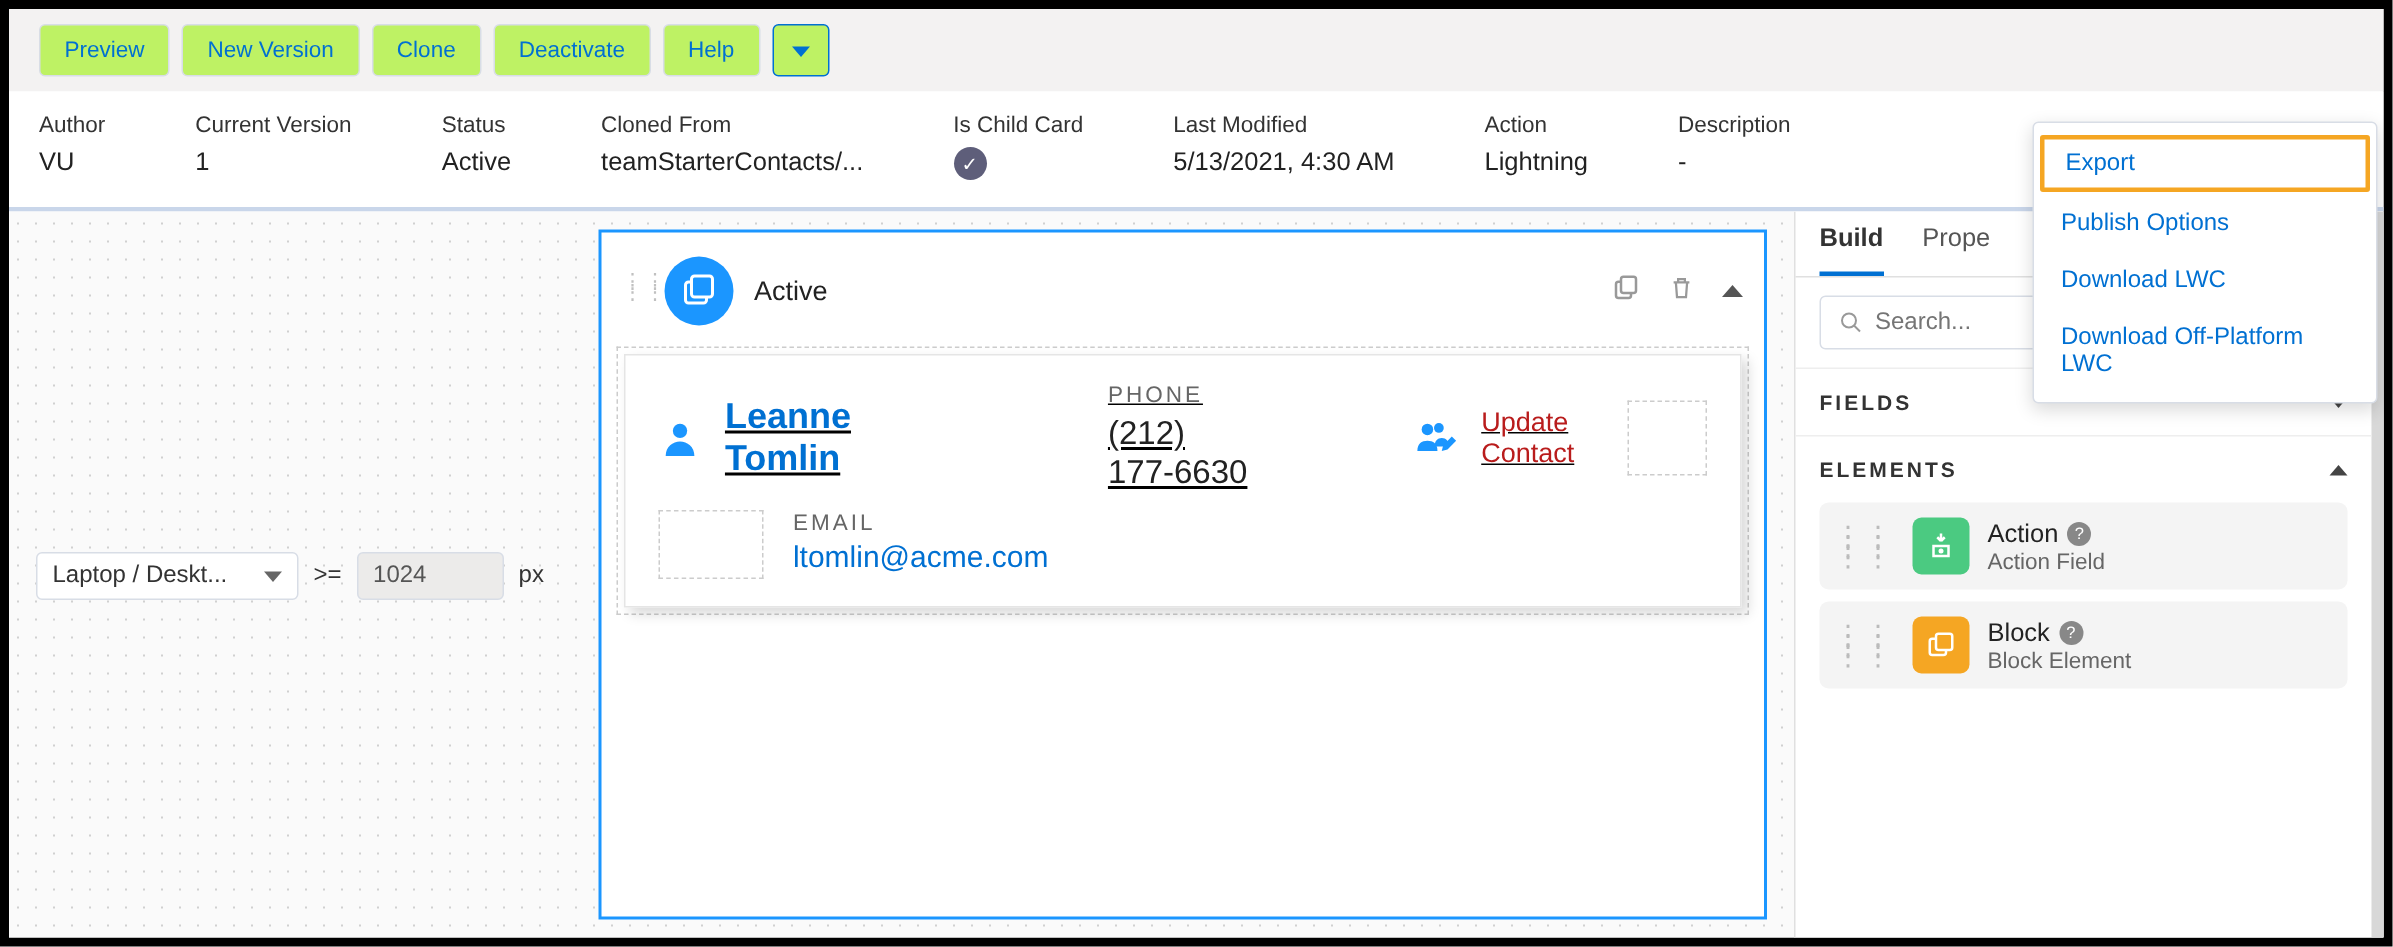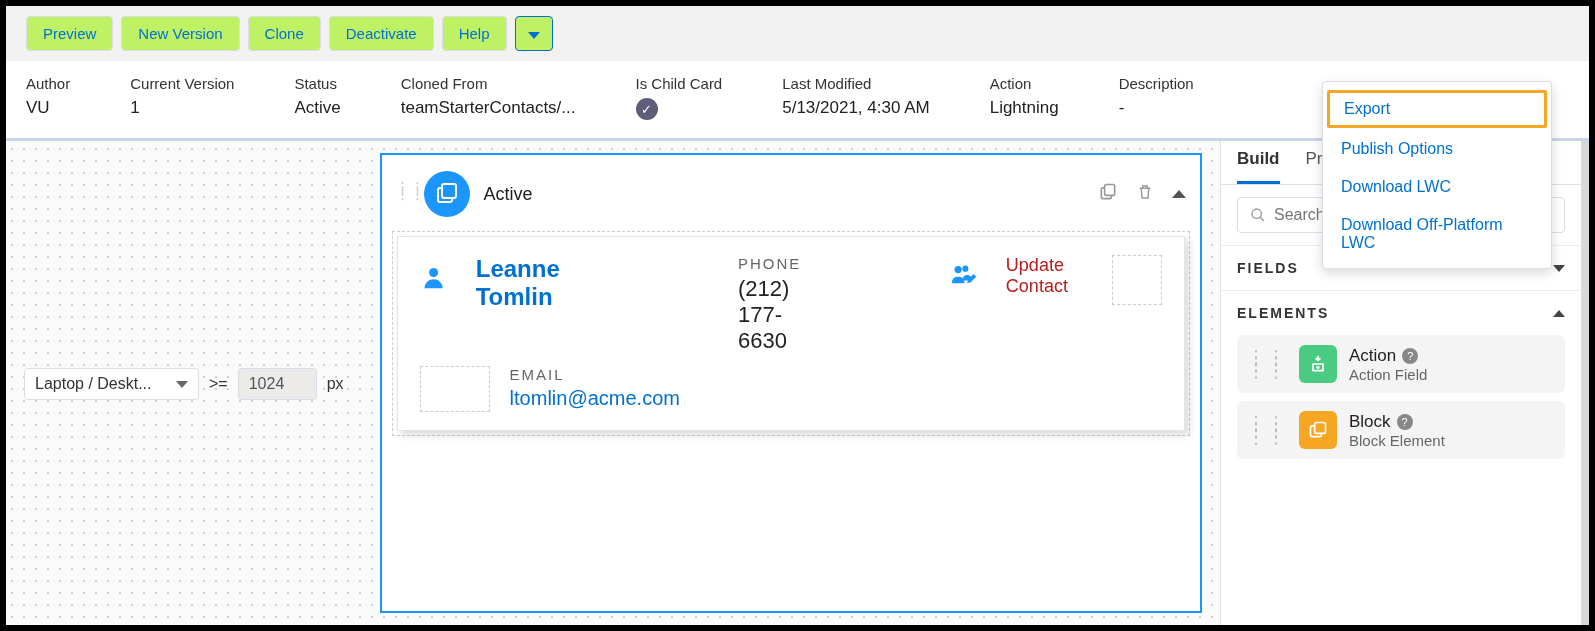--- a/index.html
+++ b/index.html
@@ -26,35 +26,35 @@
   
   
   .body { flex: 1; display: flex; background: #fafafa; overflow: hidden; }
   
   
   .canvas-area { flex: 1; display: flex; flex-direction: row; padding: 0; background-image: radial-gradient(circle, #d0d0d0 1px, transparent 1px); background-size: 12px 12px; background-position: 0 38px; }
   .canvas-toolbar { display: flex; align-items: center; gap: 10px; padding: 8px 18px 6px; background: transparent; }
   .device-select { display: flex; align-items: center; gap: 8px; background: #fff; border: 1px solid #d8dde6; border-radius: 4px; padding: 6px 10px; cursor: pointer; width: 175px; justify-content: space-between; }
   .device-select span:first-child { font-size: 16px; color: #333; white-space: nowrap; overflow: hidden; text-overflow: ellipsis; }
   .ge { font-size: 16px; color: #333; }
-  .width-input { width: 79px; background: #ecebea; border: 1px solid #d8dde6; border-radius: 4px; padding: 6px 10px; font-size: 16px; color: #555; }
+  .width-input { width: 98px; background: #ecebea; border: 1px solid #d8dde6; border-radius: 4px; padding: 6px 10px; font-size: 16px; color: #555; }
   .px { font-size: 16px; color: #333; margin-left: 0; }
   
   .canvas-frame { margin: 12px 18px; border: 2px solid #1b96ff; background: #fff; padding: 10px; flex: 1; }
   .state-bar { display: flex; align-items: center; gap: 14px; padding: 6px 4px 14px; }
   .drag-dots { width: 14px; height: 20px; color: #c0c0c0; font-size: 14px; letter-spacing: 1px; line-height: 7px; }
   .state-icon { width: 46px; height: 46px; background: #1b96ff; border-radius: 50%; display: flex; align-items: center; justify-content: center; color: #fff; font-size: 22px; }
   .state-label { font-size: 18px; color: #222; flex: 1; }
   .state-actions { display: flex; gap: 18px; color: #999; font-size: 18px; align-items: center; }
   .state-action-btn { cursor: pointer; color: #888; }
   .chev-up { display: inline-block; width: 0; height: 0; border-left: 7px solid transparent; border-right: 7px solid transparent; border-bottom: 8px solid #555; }
   
   .card-outline { border: 1px dashed #ccc; padding: 4px; }
   .card-content { background: #fff; border: 1px solid #e5e5e5; box-shadow: 4px 4px 8px rgba(0,0,0,0.15); padding: 18px 22px; }
-  .card-row1 { display: flex; gap: 29px; }
+  .card-row1 { display: flex; align-items: center; gap: 16px; text-decoration: underline; }
   .avatar-icon { color: #1b96ff; }
   .contact-name { color: #0070d2; font-size: 24px; font-weight: 700; }
   .phone-block { margin-left: 130px; }
   .field-label { font-size: 15px; letter-spacing: 2px; color: #666; margin-bottom: 4px; }
   .field-value { font-size: 22px; color: #222; }
   .contacts-icon { color: #1b96ff; margin-left: 90px; }
   .update-text { font-size: 18px; color: #b91c1c; margin-left: 0; }
   .placeholder-box { width: 80px; height: 50px; border: 1px dashed #ccc; margin-left: auto; }
   .card-row2 { display: flex; align-items: flex-start; gap: 20px; margin-top: 12px; }
   .placeholder-box.sm { width: 70px; height: 46px; margin-left: 0; }
@@ -81,21 +81,21 @@
   .element-item { display: flex; align-items: center; gap: 12px; padding: 10px 10px; background: #f4f4f4; border-radius: 6px; margin-bottom: 8px; cursor: grab; }
   .el-drag { color: #bbb; font-size: 18px; line-height: 7px; letter-spacing: 2px; }
   .el-icon { width: 38px; height: 38px; border-radius: 6px; display: flex; align-items: center; justify-content: center; color: #fff; font-size: 20px; }
   .el-icon.green { background: #4bca81; }
   .el-icon.orange { background: #f5a623; }
   .el-text .el-title { font-size: 17px; color: #222; display: flex; align-items: center; gap: 6px; }
   .el-text .el-sub { font-size: 15px; color: #666; }
   .help-q { width: 16px; height: 16px; border-radius: 50%; background: #888; color: #fff; font-size: 11px; display: inline-flex; align-items: center; justify-content: center; }
   
   
-  .dropdown-menu { position: absolute; top: 75px; right: 37px; width: 230px; background: #fff; border: 1px solid #d8dde6; border-radius: 4px; box-shadow: 0 4px 12px rgba(0,0,0,0.15); padding: 6px 0; z-index: 100; }
+  .dropdown-menu { position: absolute; top: 75px; right: 4px; width: 230px; background: #fff; border: 1px solid #d8dde6; border-radius: 4px; box-shadow: 0 4px 12px rgba(0,0,0,0.15); padding: 6px 0; z-index: 100; }
   .menu-item { padding: 10px 18px; font-size: 16px; color: #0070d2; cursor: pointer; }
   .menu-item.highlighted { border: 3px solid #f5a623; border-radius: 2px; margin: 2px 4px; padding: 7px 14px; }
 </style>
 </head>
 <body>
 
 <div class="app">
 
   <div class="header">
     <div class="header-buttons">

